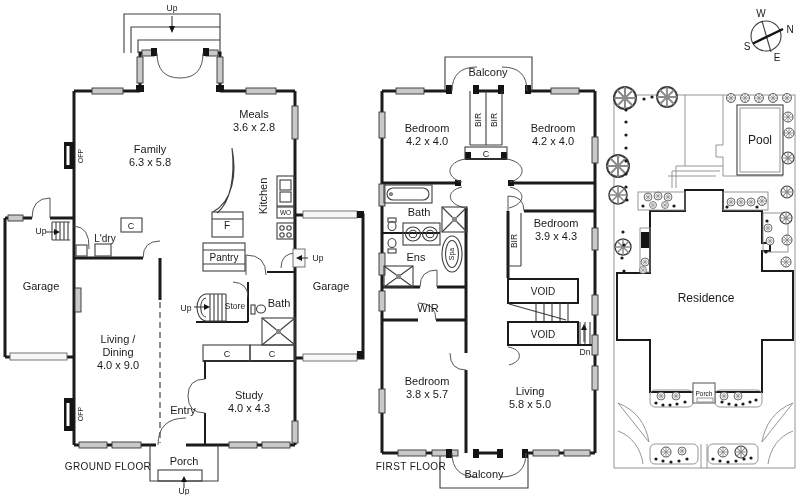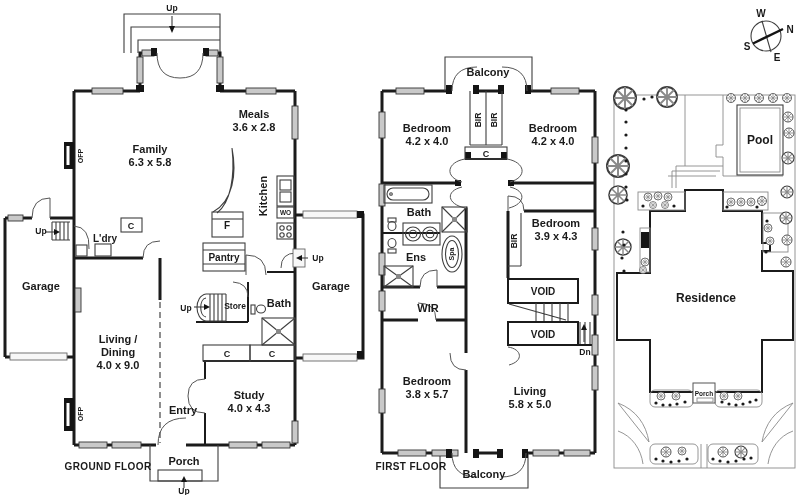--- a/index.html
+++ b/index.html
@@ -1,16 +1,16 @@
 <!DOCTYPE html>
 <html><head>
 <meta charset="utf-8">
 <style>
   html,body{margin:0;padding:0;background:#ffffff;}
-  .page{width:800px;height:495px;background:#f0abfc;position:relative;overflow:hidden;font-weight:bold;}
+  .page{width:800px;height:495px;background:#f0abfc;position:relative;overflow:hidden;}
   svg{display:block;}
   .w{fill:none;stroke:#1b1b1b;stroke-width:3;}
   .w2{fill:none;stroke:#1b1b1b;stroke-width:2;}
   .t{fill:none;stroke:#3f3f3f;stroke-width:1.1;}
   .t2{fill:none;stroke:#8a8a8a;stroke-width:0.9;}
   .arc{fill:none;stroke:#555;stroke-width:1;}
   .dash{fill:none;stroke:#444;stroke-width:1.2;stroke-dasharray:6 4;}
   .win{fill:#c9c9c9;stroke:#333;stroke-width:0.9;}
   .gdoor{fill:#f7f7f7;stroke:#666;stroke-width:0.9;}
   .blk{fill:#141414;stroke:none;}

